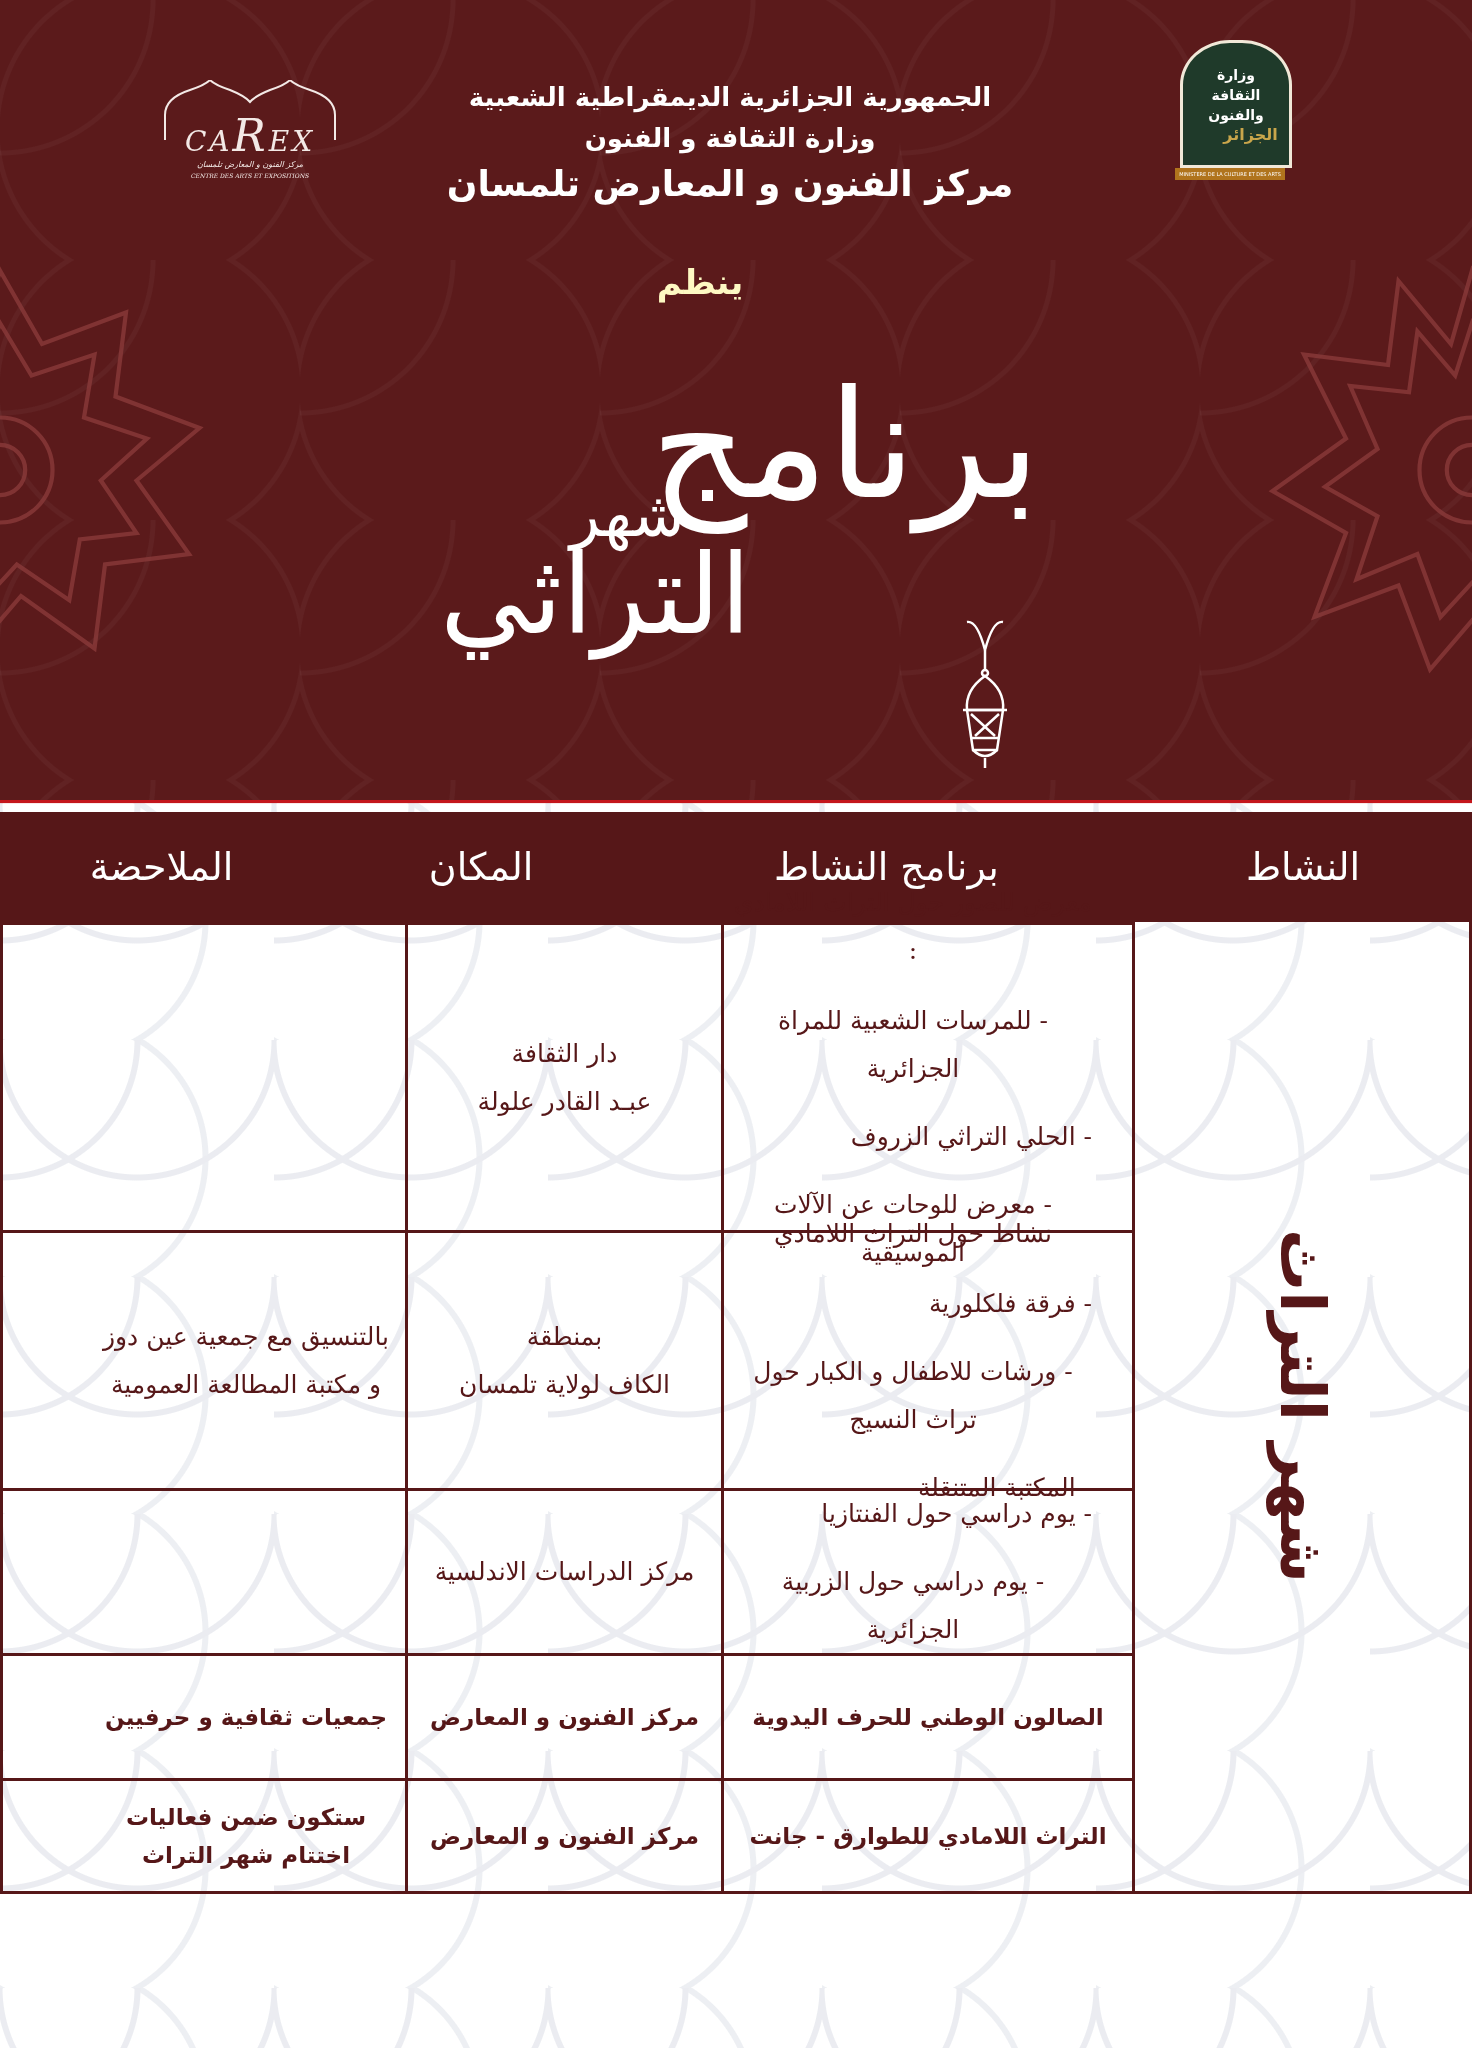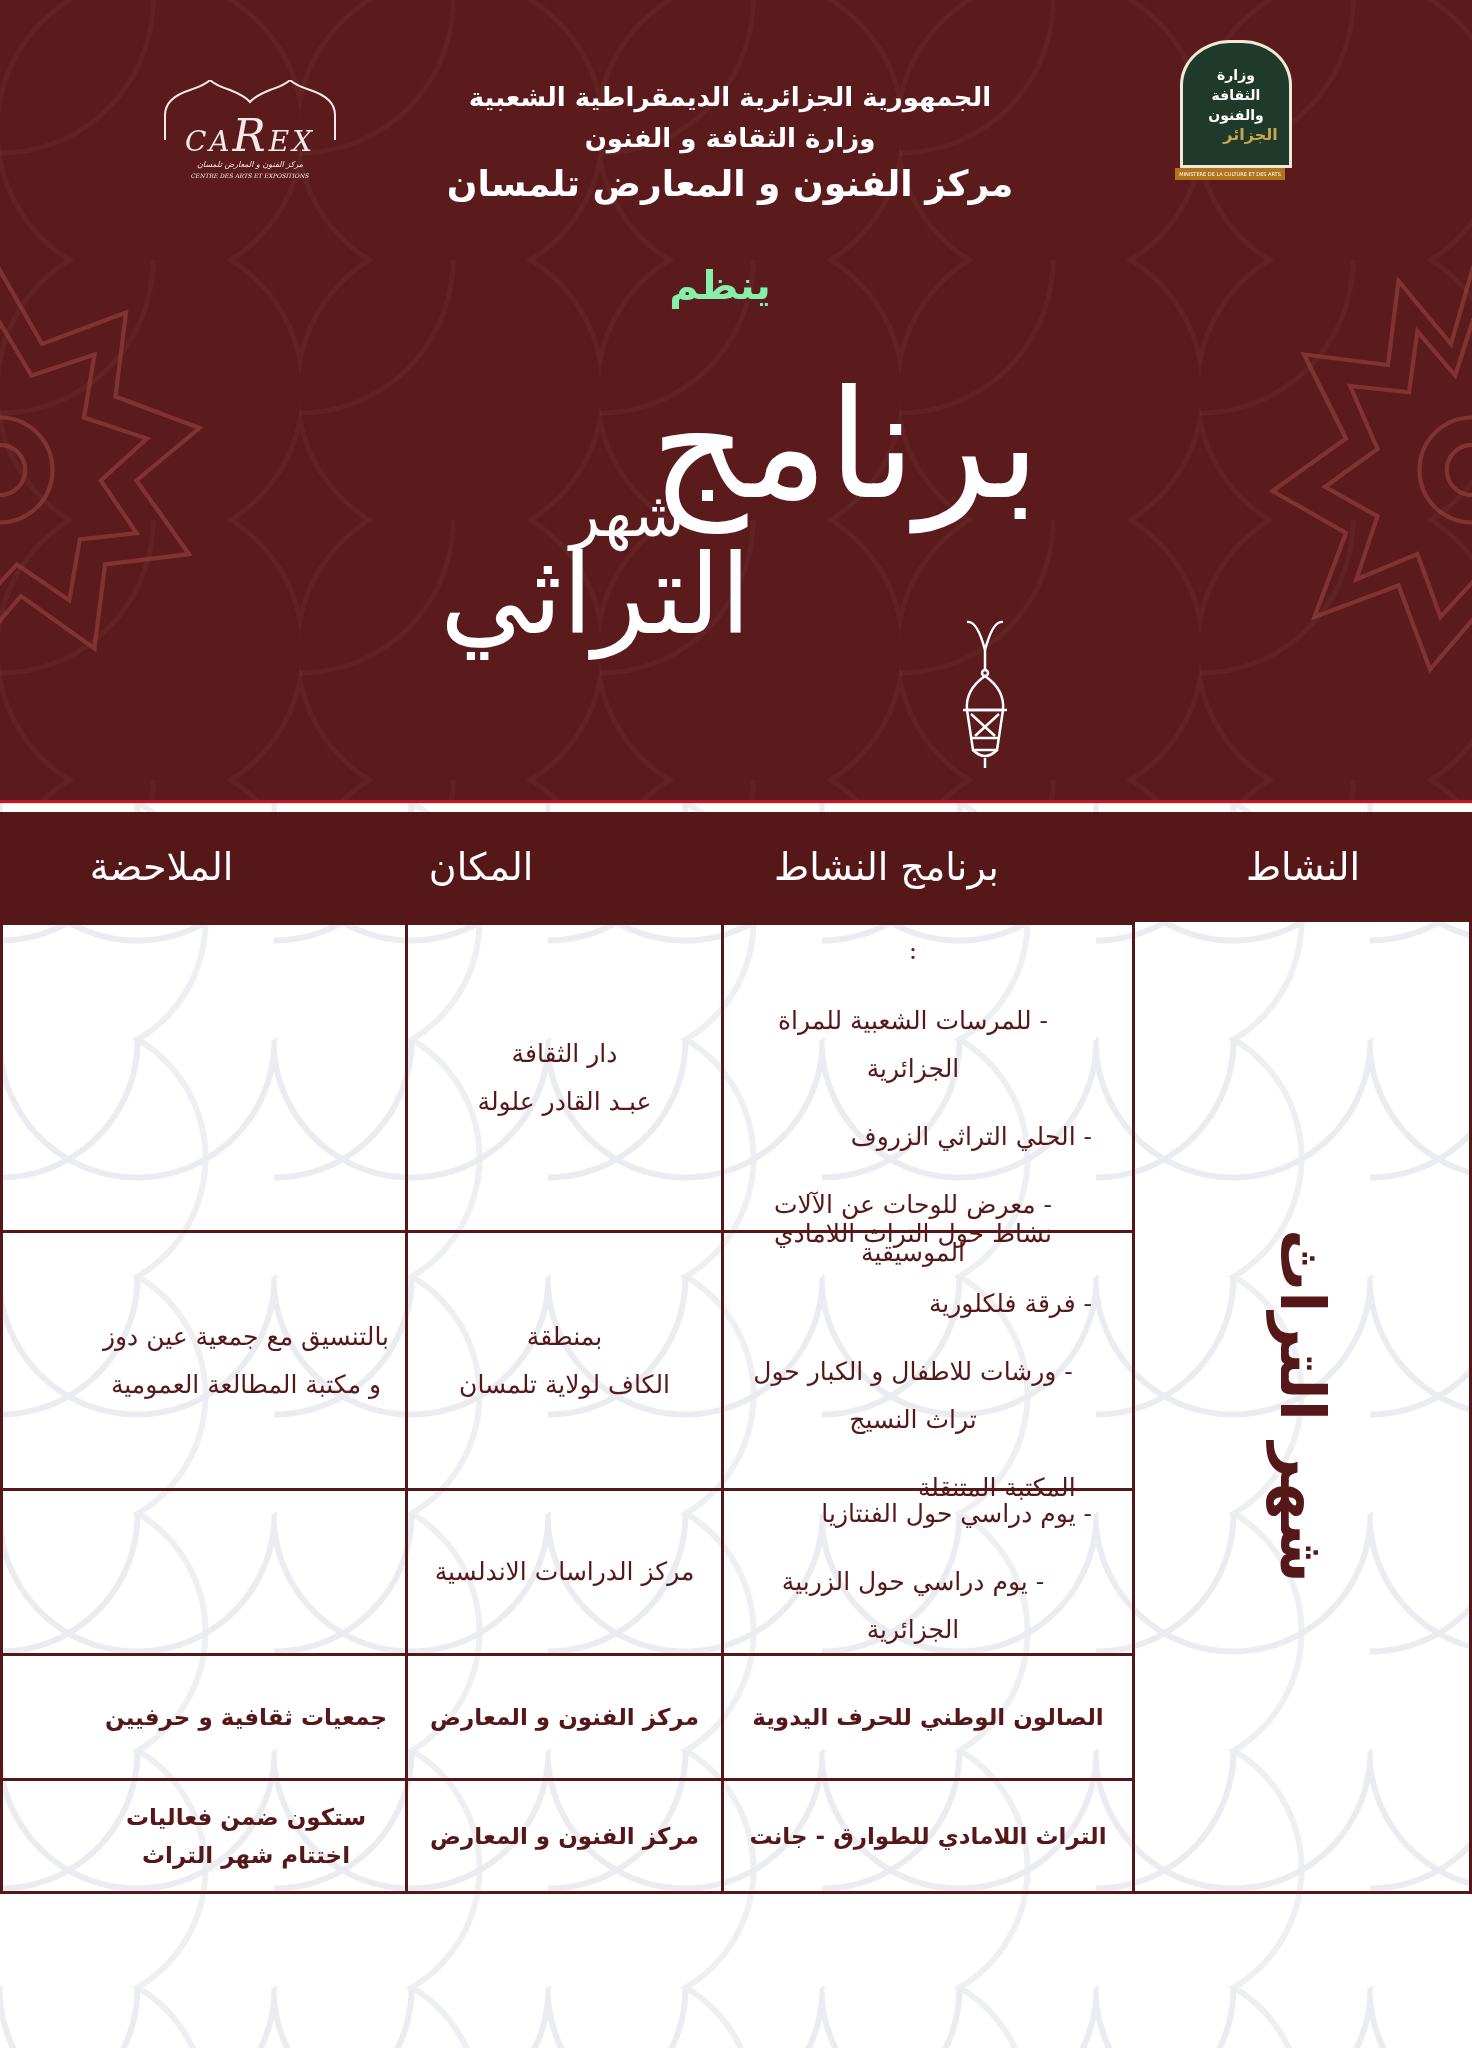--- a/index.html
+++ b/index.html
@@ -79,22 +79,22 @@
       font-weight: bold;
     }
     .logo-ministry .badge .gold { color: #c9a64b; font-size: 16px; padding-left: 29px; }
     .logo-ministry .ribbon {
       position: absolute; left: 0; top: 128px; width: 110px; height: 12px; background: #b0741d;
       color: #fff; font-size: 5px; line-height: 12px; text-align: center; direction: ltr;
       font-family: "DejaVu Sans", sans-serif;
     }
 
     .organizes {
-      position: absolute; top: 262px; left: 620px; width: 200px; text-align: center;
-      color: #86efac; font-size: 40px; font-weight: bold;
+      position: absolute; top: 262px; left: 600px; width: 200px; text-align: center;
+      color: #fef9c3; font-size: 34px; font-weight: bold;
     }
     .title-block {
       position: absolute; left: 420px; top: 360px; width: 620px; height: 300px; color: #ffffff;
     }
     .title-main {
       position: absolute; right: 0; top: 0; font-size: 150px; line-height: 170px; font-weight: normal;
       font-family: "DejaVu Sans", sans-serif; letter-spacing: 10px;
     }
     .title-sub1 {
       position: absolute; left: 150px; top: 120px; font-size: 62px; line-height: 70px;

